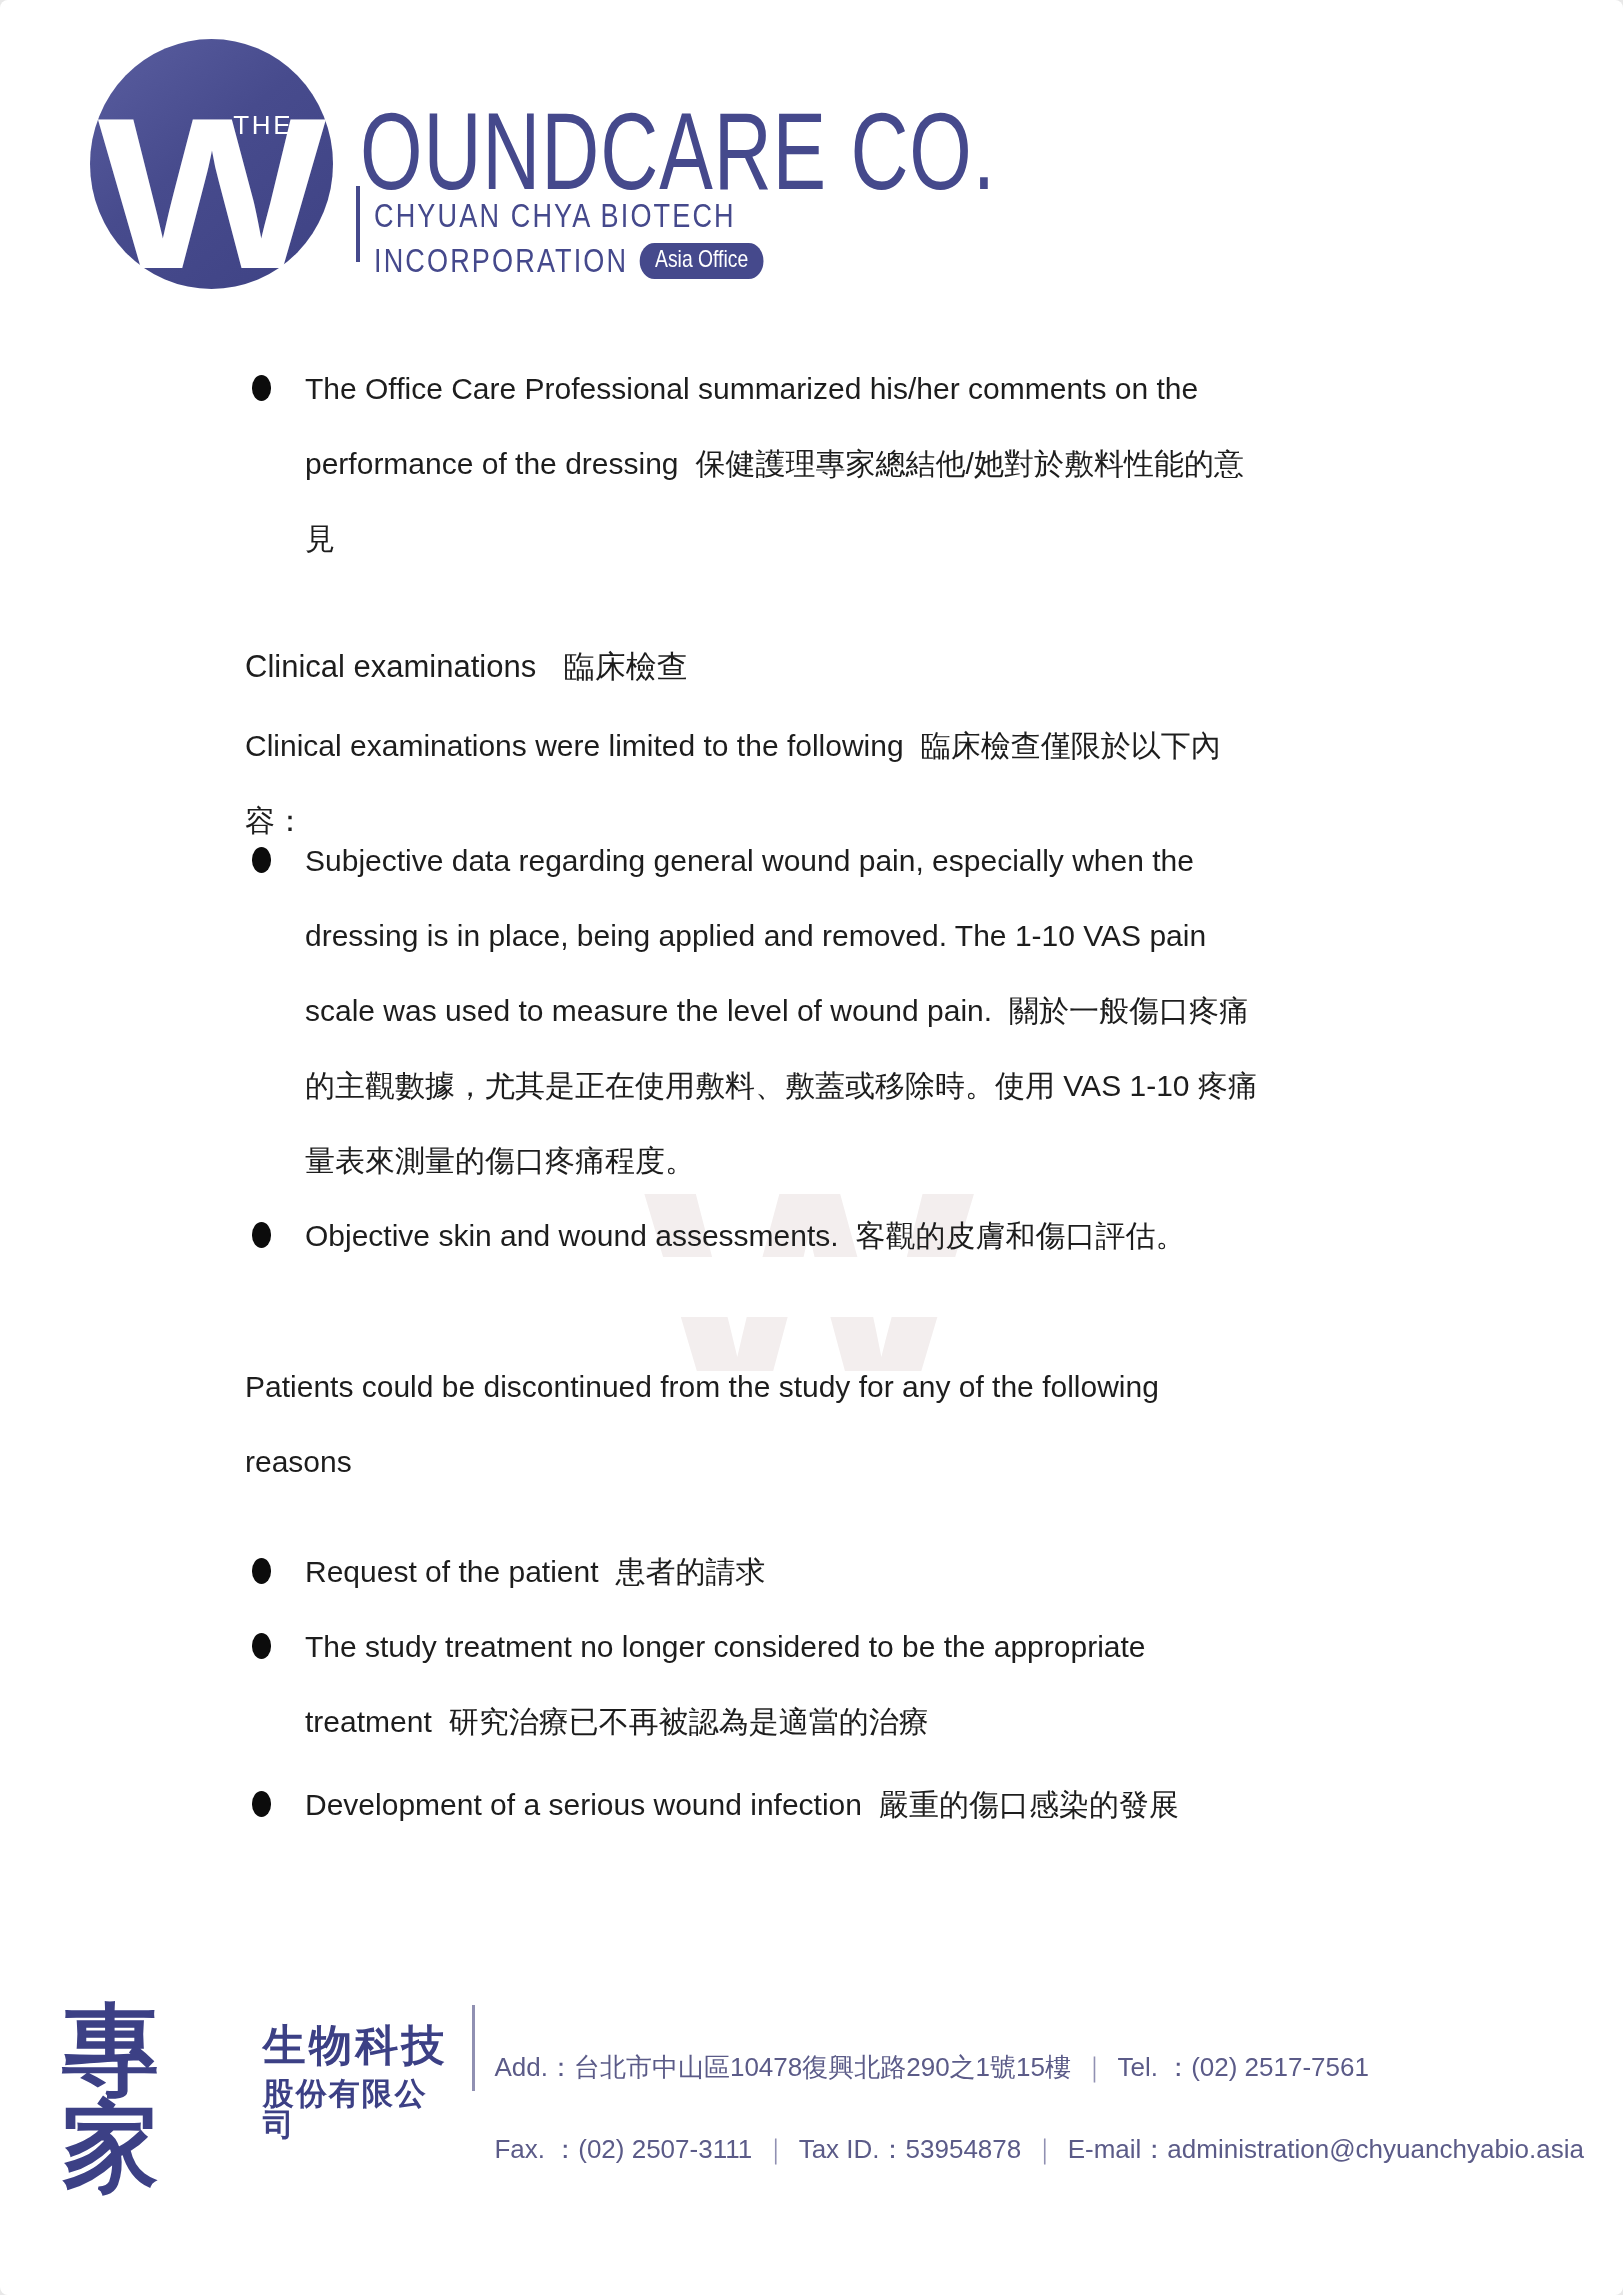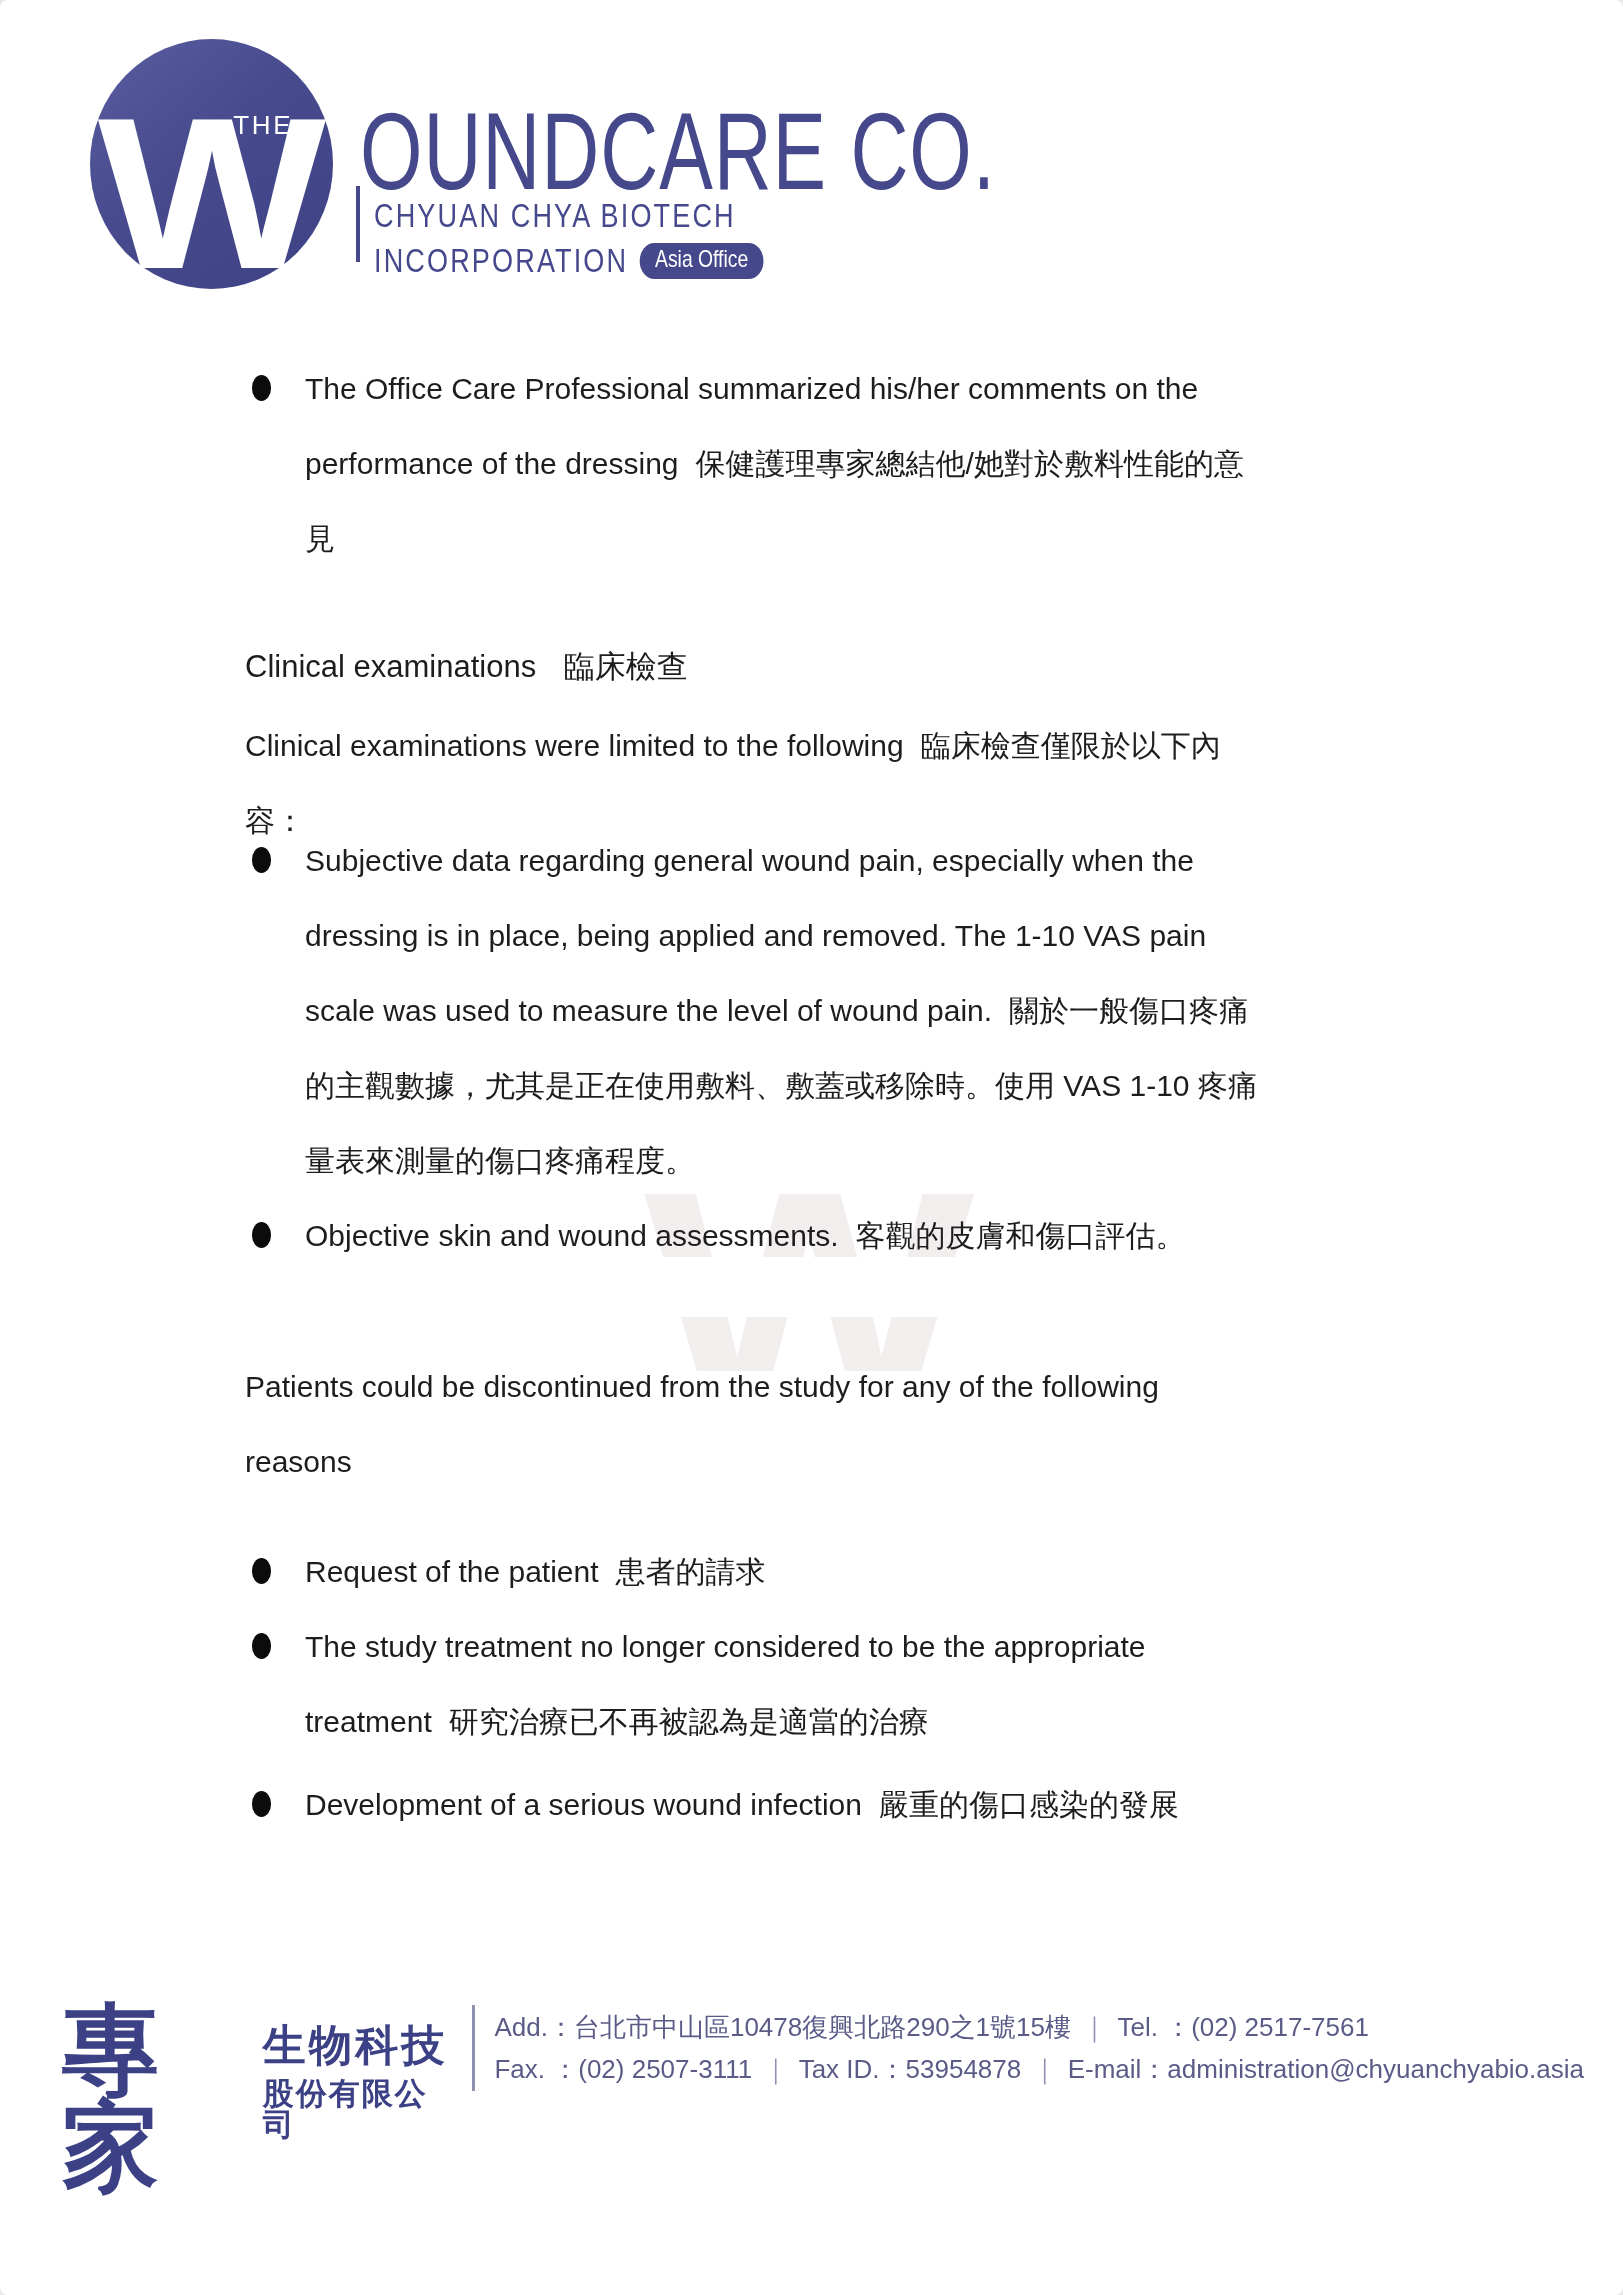--- a/index.html
+++ b/index.html
@@ -96,21 +96,21 @@
     position:absolute; left:62px; top:2001px; right:39px;
     display:flex; align-items:flex-start; color:#5b5b88;
   }
   .f-logo { display:flex; align-items:flex-start; color:#3c4085; }
   .f-main { font-size:97px; font-weight:bold; line-height:1; letter-spacing:5.2px; }
   .f-col  { margin-left:6.5px; }
   .f-sub1 { font-size:43px; font-weight:bold; letter-spacing:3.3px; line-height:1; margin-top:23px; }
   .f-sub2 { font-size:31px; font-weight:bold; letter-spacing:2px; line-height:1; margin-top:10.5px; }
   .f-divider { width:3.3px; height:86px; background:#9090b2; margin:3.9px 19.6px 0 21px; }
   .f-address { font-size:26px; line-height:42px; padding-top:5.2px; }
-  .f-row { display:flex; align-items:baseline; white-space:nowrap; }
+  .f-row { display:flex; align-items:baseline; white-space:nowrap;margin-top:40px; }
   .f-sep { padding:0 10.5px; color:#9090b2; }
 </style>
 </head>
 <body>
 
 <div class="page">
 
   <div>
     <div class="logo-circle">
       <span class="logo-the">THE</span>

